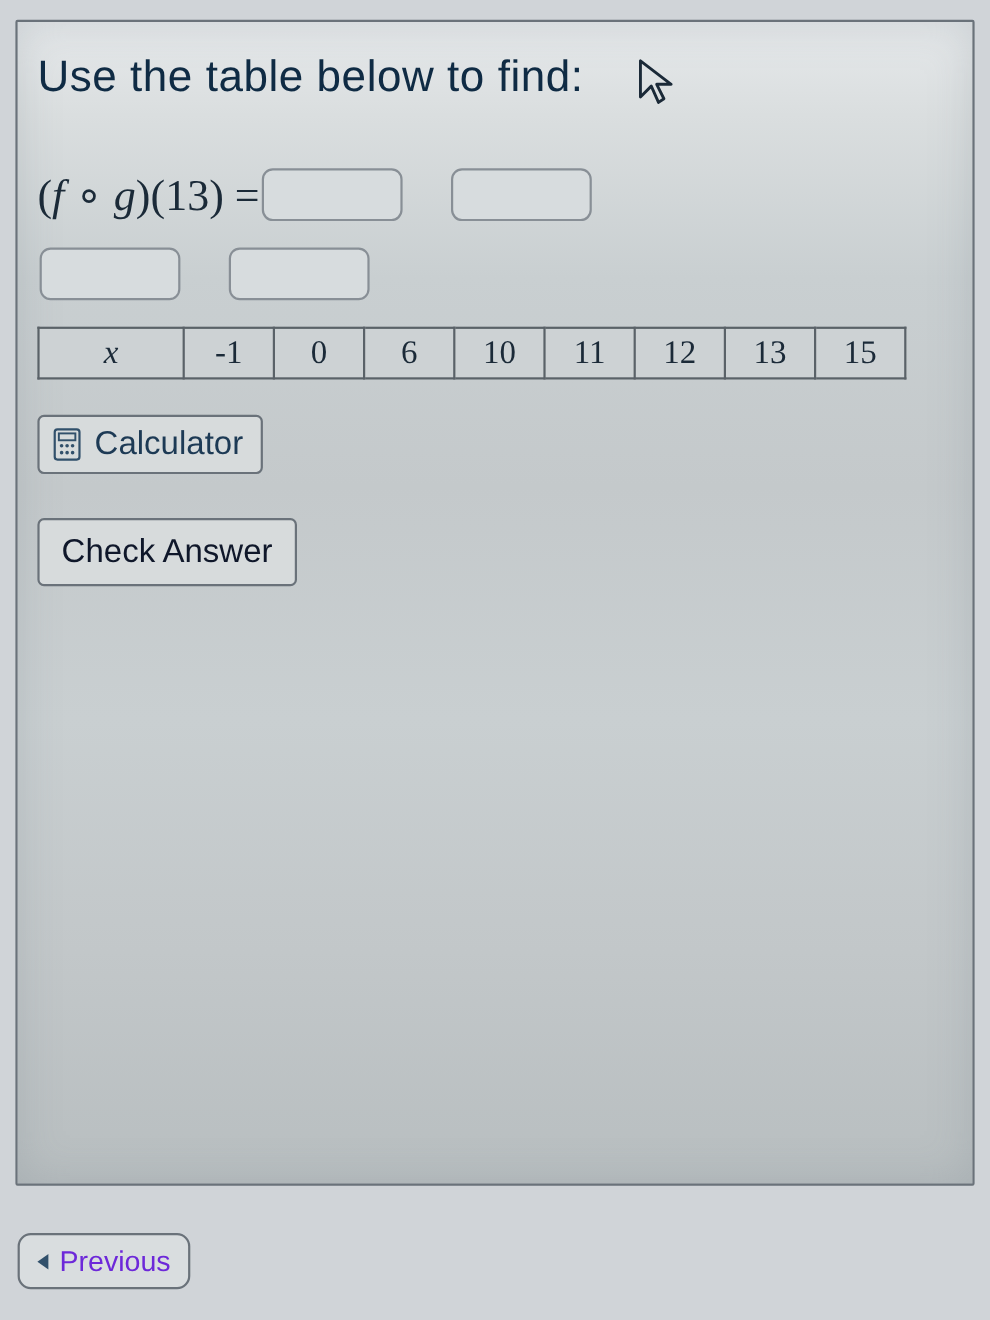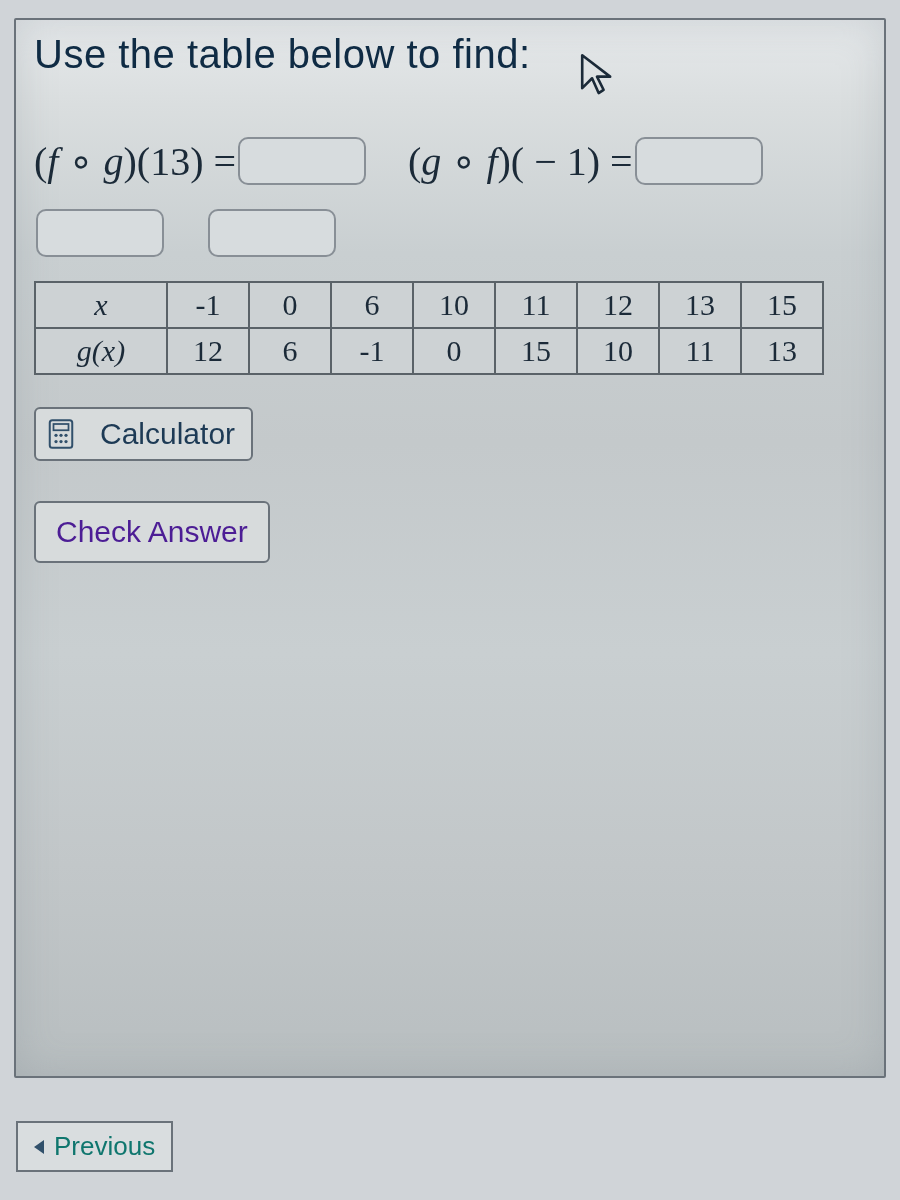--- a/index.html
+++ b/index.html
@@ -8,21 +8,21 @@
     width: 900px;
     height: 1200px;
     background: #d0d4d8;
     font-family: "Segoe UI", Arial, sans-serif;
     color: #1b2a38;
     overflow: hidden;
   }
   .panel {
     position: relative;
     margin: 18px 14px 0 14px;
-    padding: 8px 18px 30px 18px;
+    padding: 24px 18px 30px 18px;
     border: 2px solid #6a727a;
     border-radius: 2px;
     background: linear-gradient(180deg, #e6e9eb 0%, #dadedf 8%, #c9cfd1 22%, #c4c9cb 40%, #c9cfd1 60%, #c2c7c9 80%, #b8bec0 100%);
     box-shadow: inset 0 0 40px rgba(120,130,140,0.25);
     height: 1060px;
     box-sizing: border-box;
   }
   .title {
     font-size: 40px;
     font-weight: 400;
@@ -86,59 +86,59 @@
     font-weight: 400;
   }
   table.func th { font-weight: 400; }
   .col-lbl { width: 130px; font-style: italic; }
   .col-val { width: 80px; }
 
   .tool-row { margin-top: 32px; }
   .calc-btn {
     display: inline-flex;
     align-items: center;
-    gap: 26px;
+    gap: 12px;
     padding: 8px 16px 8px 12px;
     font-size: 30px;
     color: #1d3a55;
     background: #d7dbdc;
     border: 2px solid #6a727a;
     border-radius: 6px;
     cursor: pointer;
   }
   .calc-ico {
     display: inline-flex;
   }
   .calc-ico svg { width: 26px; height: 30px; }
 
   .check-btn {
     display: inline-block;
     margin-top: 40px;
     padding: 12px 20px;
     font-size: 30px;
-    color: #4c1d95;
+    color: #0f172a;
     background: #d7dbdc;
     border: 2px solid #6a727a;
     border-radius: 6px;
     cursor: pointer;
   }
 
   .prev-btn {
     position: absolute;
     left: 16px;
     bottom: 28px;
     display: inline-flex;
     align-items: center;
     gap: 10px;
     padding: 8px 16px;
     font-size: 26px;
-    color: #0f766e;
+    color: #6d28d9;
     background: #d9dddf;
     border: 2px solid #6a727a;
-    border-radius: 0;
+    border-radius: 12px;
     cursor: pointer;
   }
   .tri-left {
     display: inline-block;
     width: 0; height: 0;
     border-top: 7px solid transparent;
     border-bottom: 7px solid transparent;
     border-right: 10px solid #31506b;
   }
 </style>
@@ -153,21 +153,20 @@
     <svg viewBox="0 0 24 28">
       <path d="M3 2 L3 22 L9 16 L13 25 L16 23 L12 15 L20 15 Z" fill="none" stroke="#1b2a38" stroke-width="1.6" stroke-linejoin="round"></path>
     </svg>
   </span>
 
   <div class="question-block">
     <div class="qrow">
       <span class="expr">(<span class="fn">f</span> ∘ <span class="fn">g</span>)(13) = </span>
       <input class="ans-input" value="" style="">
       <span class="col-gap"></span>
-      <span class="expr">(<span class="fn">g</span> ∘ <span class="fn">f</span>)( − 1) = </span>
       <input class="ans-input" value="" style="">
     </div>
     <div class="qrow">
       <input class="ans-input" value="" style="">
       <span class="col-gap"></span>
       <input class="ans-input" value="" style="">
     </div>
   </div>
 
   <table class="func">
@@ -175,31 +174,20 @@
         <tr>
       <th class="col-lbl">x</th>
       <td class="col-val">-1</td>
       <td class="col-val">0</td>
       <td class="col-val">6</td>
       <td class="col-val">10</td>
       <td class="col-val">11</td>
       <td class="col-val">12</td>
       <td class="col-val">13</td>
       <td class="col-val">15</td>
-    </tr>
-    <tr>
-      <th class="col-lbl"><span class="fn">g</span>(<span class="fn">x</span>)</th>
-      <td class="col-val">12</td>
-      <td class="col-val">6</td>
-      <td class="col-val">-1</td>
-      <td class="col-val">0</td>
-      <td class="col-val">15</td>
-      <td class="col-val">10</td>
-      <td class="col-val">11</td>
-      <td class="col-val">13</td>
     </tr>
   </tbody>
     </table>
 
   <div class="tool-row">
     <button class="calc-btn">
       <span class="calc-ico">
         <svg viewBox="0 0 20 24">
           <rect x="1" y="1" width="18" height="22" rx="2" fill="none" stroke="#31506b" stroke-width="1.6"></rect>
           <rect x="4" y="4" width="12" height="5" fill="none" stroke="#31506b" stroke-width="1.4"></rect>

